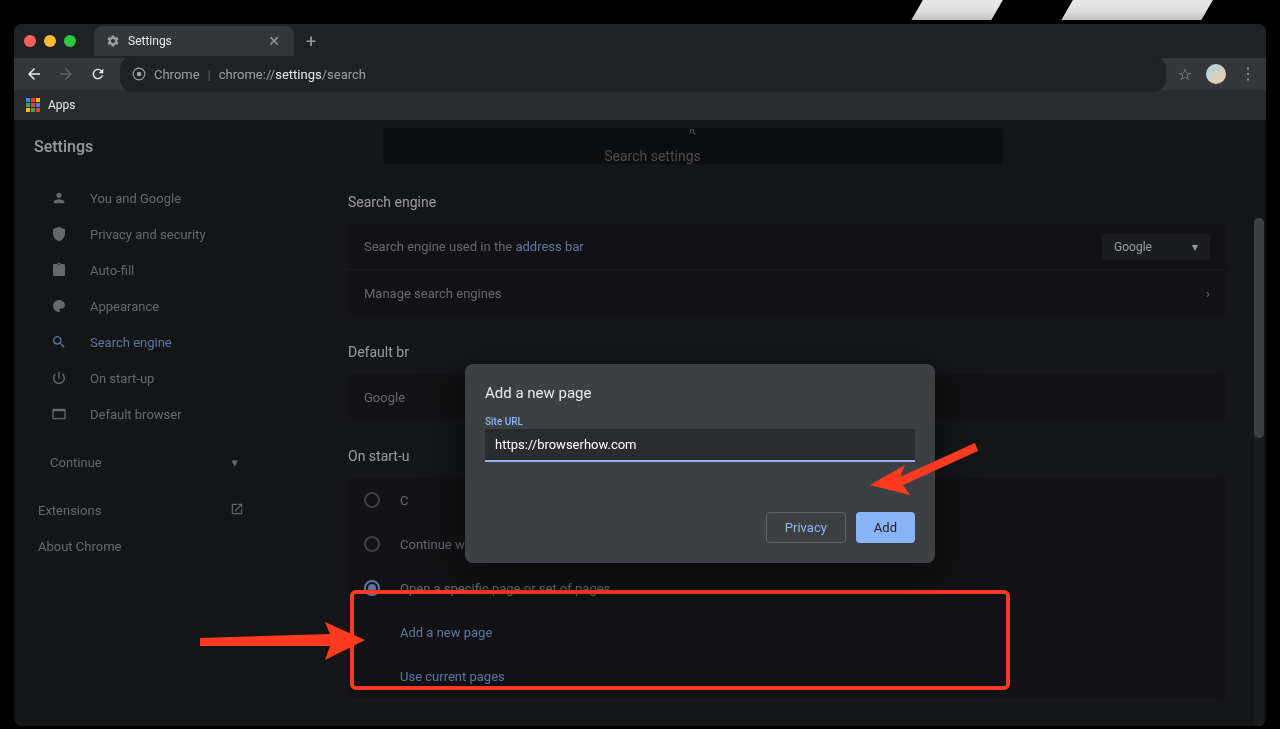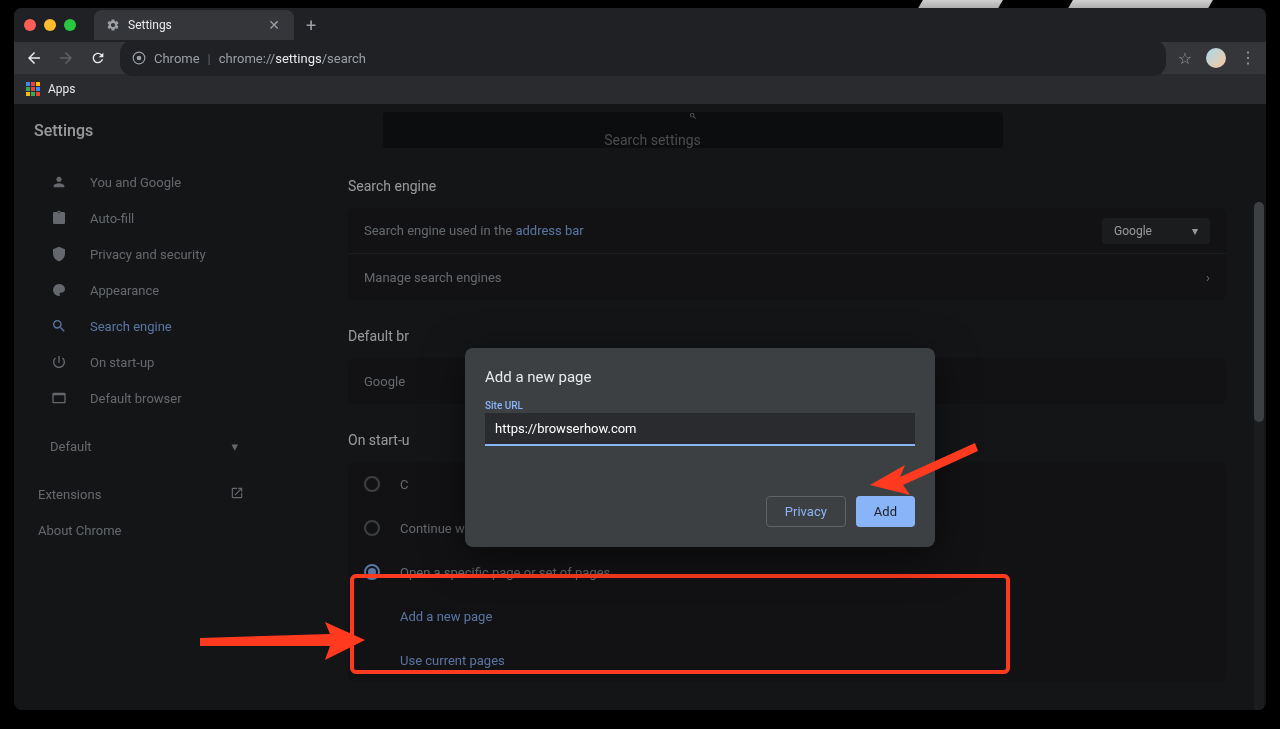--- a/index.html
+++ b/index.html
@@ -1,18 +1,18 @@
 <!DOCTYPE html>
 <html><head>
 <meta charset="utf-8">
 <style>
 * { margin: 0; padding: 0; box-sizing: border-box; font-family: -apple-system, BlinkMacSystemFont, "Segoe UI", Roboto, sans-serif; }
 body { background: #000; width: 1280px; height: 729px; overflow: hidden; position: relative; }
 
-.window { position: absolute; top: 8px; left: 14px; width: 1252px; height: 702px; background: #202124; border-radius: 8px; overflow: hidden; box-shadow: 0 0 20px rgba(0,0,0,0.5); }
+.window { position: absolute; top: 24px; left: 14px; width: 1252px; height: 702px; background: #202124; border-radius: 8px; overflow: hidden; box-shadow: 0 0 20px rgba(0,0,0,0.5); }
 
 
 .titlebar { height: 34px; background: #202124; display: flex; align-items: center; padding-left: 10px; }
 .traffic-lights { display: flex; gap: 8px; align-items: center; margin-right: 18px; }
 .tl { width: 12px; height: 12px; border-radius: 50%; }
 .tl-red { background: #ff5f57; }
 .tl-yellow { background: #febc2e; }
 .tl-green { background: #28c840; }
 .tab { display: flex; align-items: center; background: #35363a; height: 30px; padding: 0 12px; border-radius: 8px 8px 0 0; min-width: 200px; gap: 8px; }
 .tab-icon { width: 14px; height: 14px; display: flex; align-items: center; justify-content: center; }
@@ -199,32 +199,32 @@
         <span class="side-icon">
             <svg width="16" height="16" viewBox="0 0 24 24" fill="#9aa0a6">
               <path d="M12 12c2.21 0 4-1.79 4-4s-1.79-4-4-4-4 1.79-4 4 1.79 4 4 4zm0 2c-2.67 0-8 1.34-8 4v2h16v-2c0-2.66-5.33-4-8-4z"></path>
             </svg>
           </span>
         <span>You and Google</span>
       </div>
       <div class="side-item">
         <span class="side-icon">
             <svg width="16" height="16" viewBox="0 0 24 24" fill="#9aa0a6">
+              <path d="M12 1L3 5v6c0 5.55 3.84 10.74 9 12 5.16-1.26 9-6.45 9-12V5l-9-4z"></path>
+            </svg>
+          </span>
+        <span>Privacy and security</span>
+      </div>
+      <div class="side-item">
+        <span class="side-icon">
+            <svg width="16" height="16" viewBox="0 0 24 24" fill="#9aa0a6">
               <path d="M19 3h-4.18C14.4 1.84 13.3 1 12 1c-1.3 0-2.4.84-2.82 2H5c-1.1 0-2 .9-2 2v14c0 1.1.9 2 2 2h14c1.1 0 2-.9 2-2V5c0-1.1-.9-2-2-2zm-7 0c.55 0 1 .45 1 1s-.45 1-1 1-1-.45-1-1 .45-1 1-1z"></path>
             </svg>
           </span>
         <span>Auto-fill</span>
-      </div>
-      <div class="side-item">
-        <span class="side-icon">
-            <svg width="16" height="16" viewBox="0 0 24 24" fill="#9aa0a6">
-              <path d="M12 1L3 5v6c0 5.55 3.84 10.74 9 12 5.16-1.26 9-6.45 9-12V5l-9-4z"></path>
-            </svg>
-          </span>
-        <span>Privacy and security</span>
       </div>
       <div class="side-item">
         <span class="side-icon">
             <svg width="16" height="16" viewBox="0 0 24 24" fill="#9aa0a6">
               <path d="M12 3a9 9 0 0 0 0 18c.83 0 1.5-.67 1.5-1.5 0-.39-.15-.74-.39-1.01-.23-.26-.38-.61-.38-.99 0-.83.67-1.5 1.5-1.5H16c2.76 0 5-2.24 5-5 0-4.42-4.03-8-9-8z"></path>
             </svg>
           </span>
         <span>Appearance</span>
       </div>
       <div class="side-item active">
@@ -246,21 +246,21 @@
       <div class="side-item">
         <span class="side-icon">
             <svg width="16" height="16" viewBox="0 0 24 24" fill="#9aa0a6">
               <path d="M20 4H4c-1.1 0-2 .9-2 2v12c0 1.1.9 2 2 2h16c1.1 0 2-.9 2-2V6c0-1.1-.9-2-2-2zm0 14H4V8h16v10z"></path>
             </svg>
           </span>
         <span>Default browser</span>
       </div>
       <div class="side-divider"></div>
       <div class="side-item advanced">
-        <span>Default</span>
+        <span>Continue</span>
         <span>▾</span>
       </div>
       <div class="side-divider"></div>
       <div class="side-link">
         <span>Extensions</span>
         <span><svg width="14" height="14" viewBox="0 0 24 24" fill="#9aa0a6">
               <path d="M19 19H5V5h7V3H5c-1.11 0-2 .9-2 2v14c0 1.1.89 2 2 2h14c1.1 0 2-.9 2-2v-7h-2v7zM14 3v2h3.59l-9.83 9.83 1.41 1.41L19 6.41V10h2V3h-7z"></path>
             </svg></span>
       </div>
       <div class="side-link">

